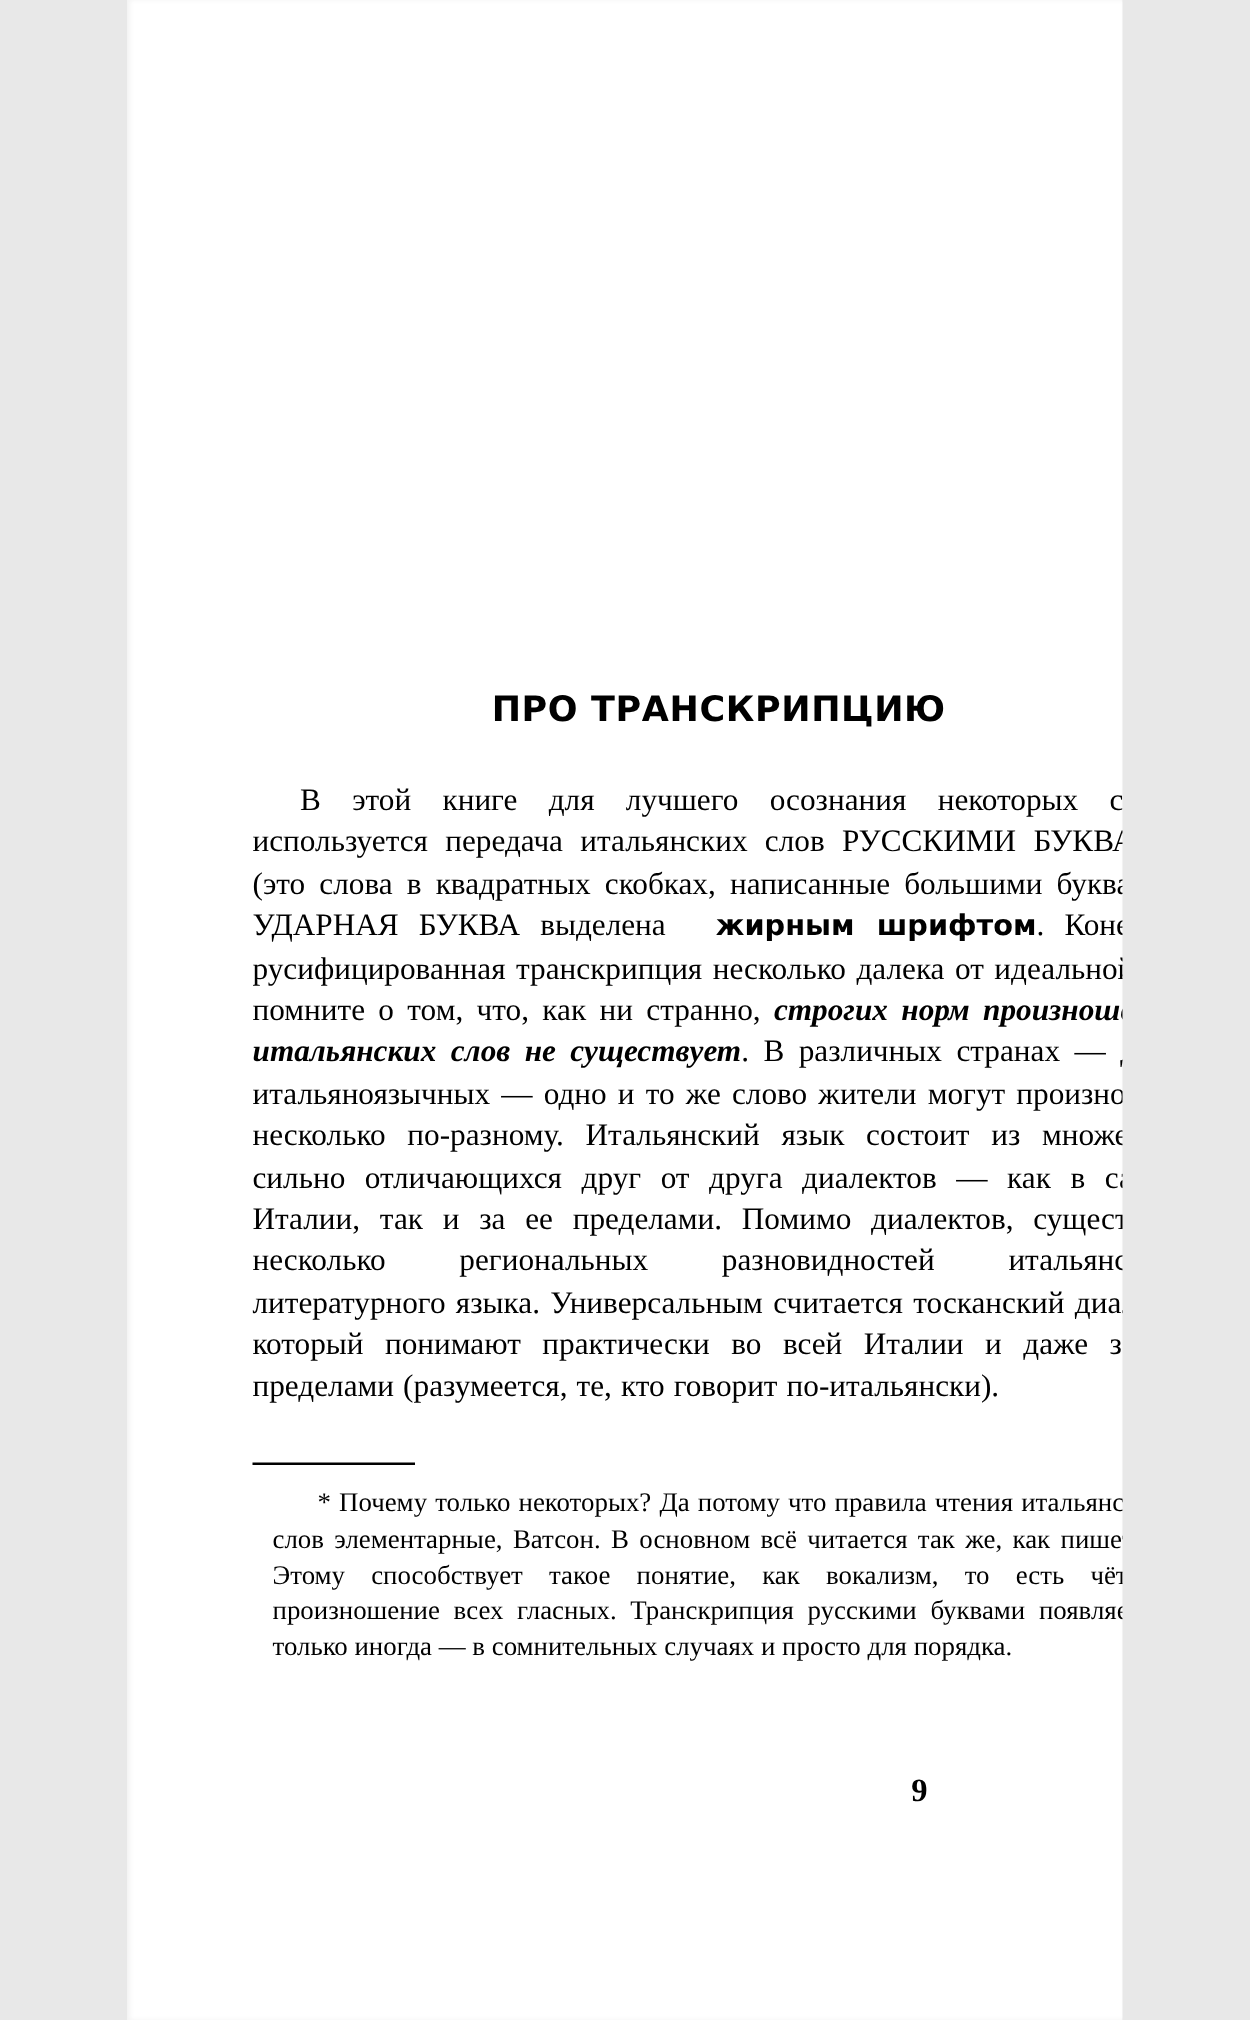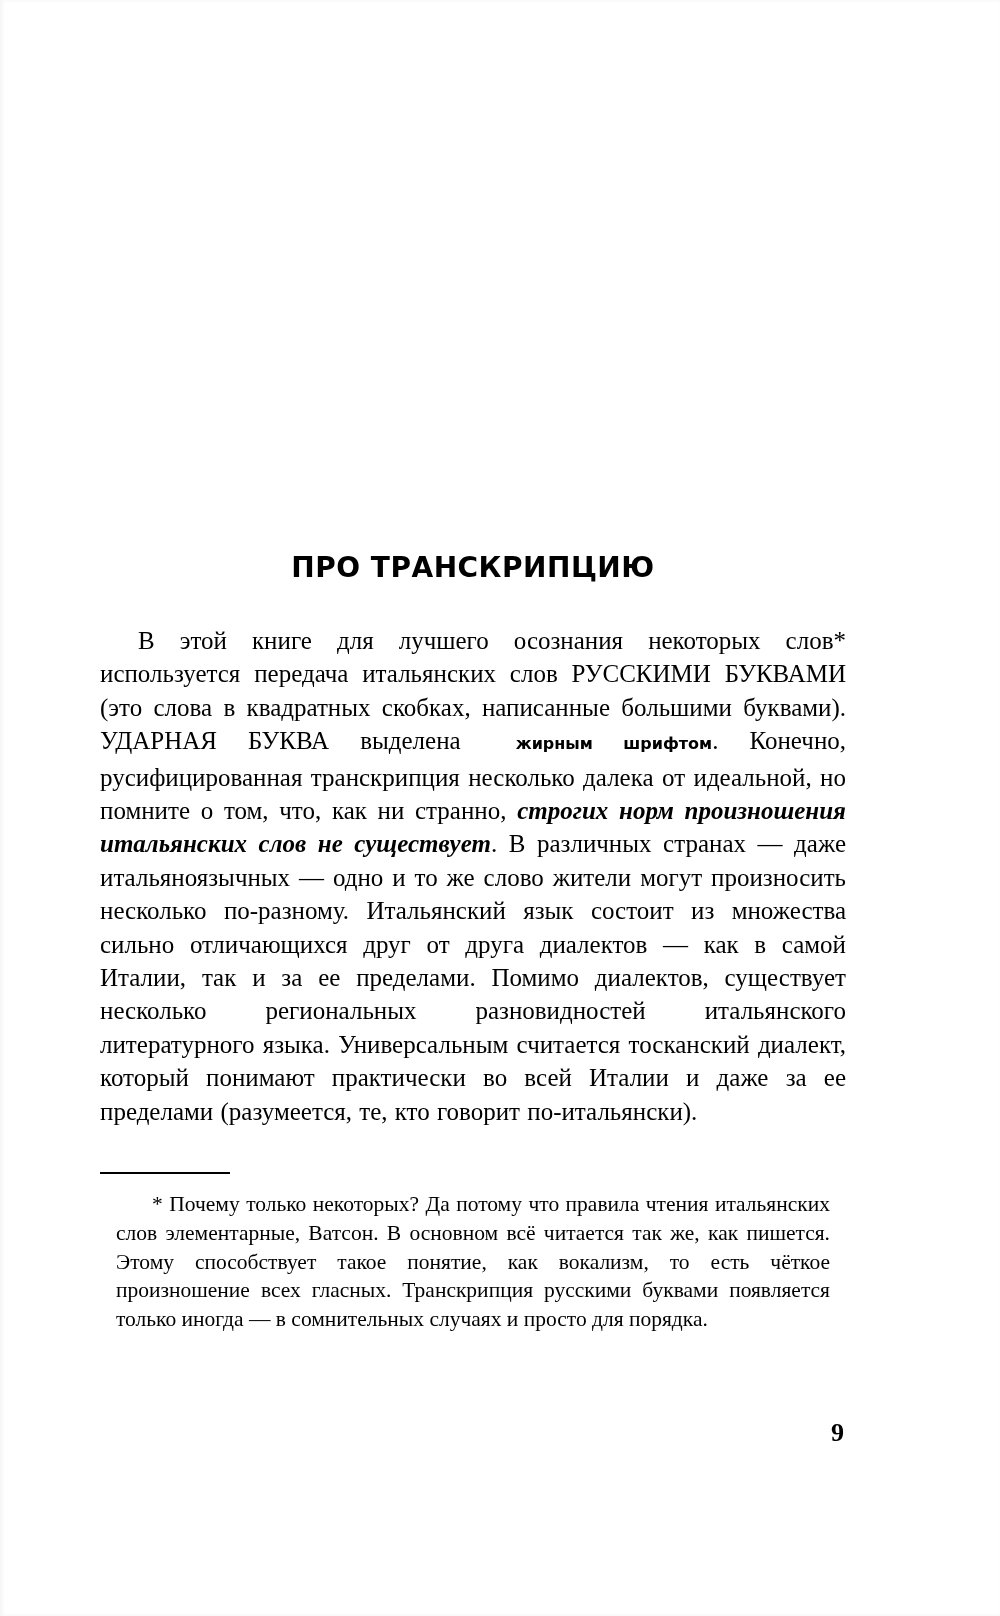--- a/index.html
+++ b/index.html
@@ -2,21 +2,21 @@
 <html><head>
 <meta charset="utf-8">
 <style>
   html, body {
     margin: 0;
     padding: 0;
     background: #e8e8e8;
   }
   .page {
     position: relative;
-    width: 1000px;
+    width: 796px;
     height: 1616px;
     margin: 0 auto;
     background: #ffffff;
     color: #000;
     font-family: "Liberation Serif", serif;
     overflow: hidden;
     box-shadow: inset 2px 0 4px rgba(0,0,0,0.05);
   }
   .content {
     position: absolute;
@@ -38,21 +38,21 @@
     line-height: 33.4px;
     text-align: justify;
     text-indent: 38px;
     margin: 0;
     word-spacing: 1px;
   }
   .seg-plain { }
   .seg-bold {
     font-family: "DejaVu Sans", sans-serif;
     font-weight: bold;
-    font-size: 16px;
+    font-size: 23px;
     margin-left: 24px;
   }
   .seg-bold-italic {
     font-weight: bold;
     font-style: italic;
   }
   .footnote-rule {
     width: 130px;
     border: 0;
     border-top: 2px solid #000;

